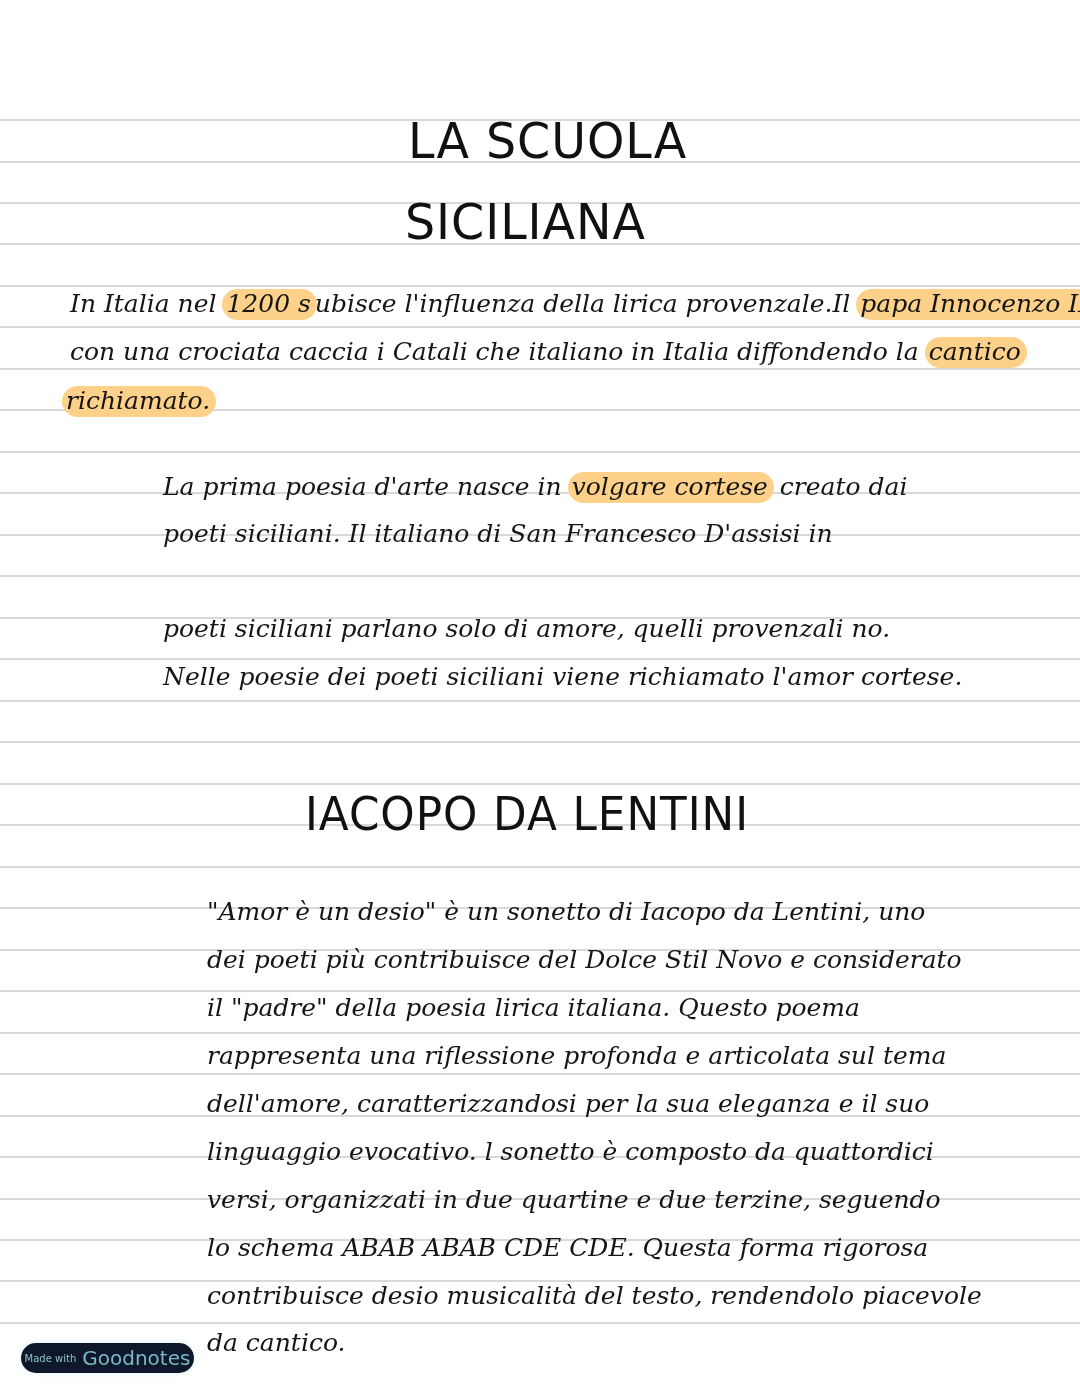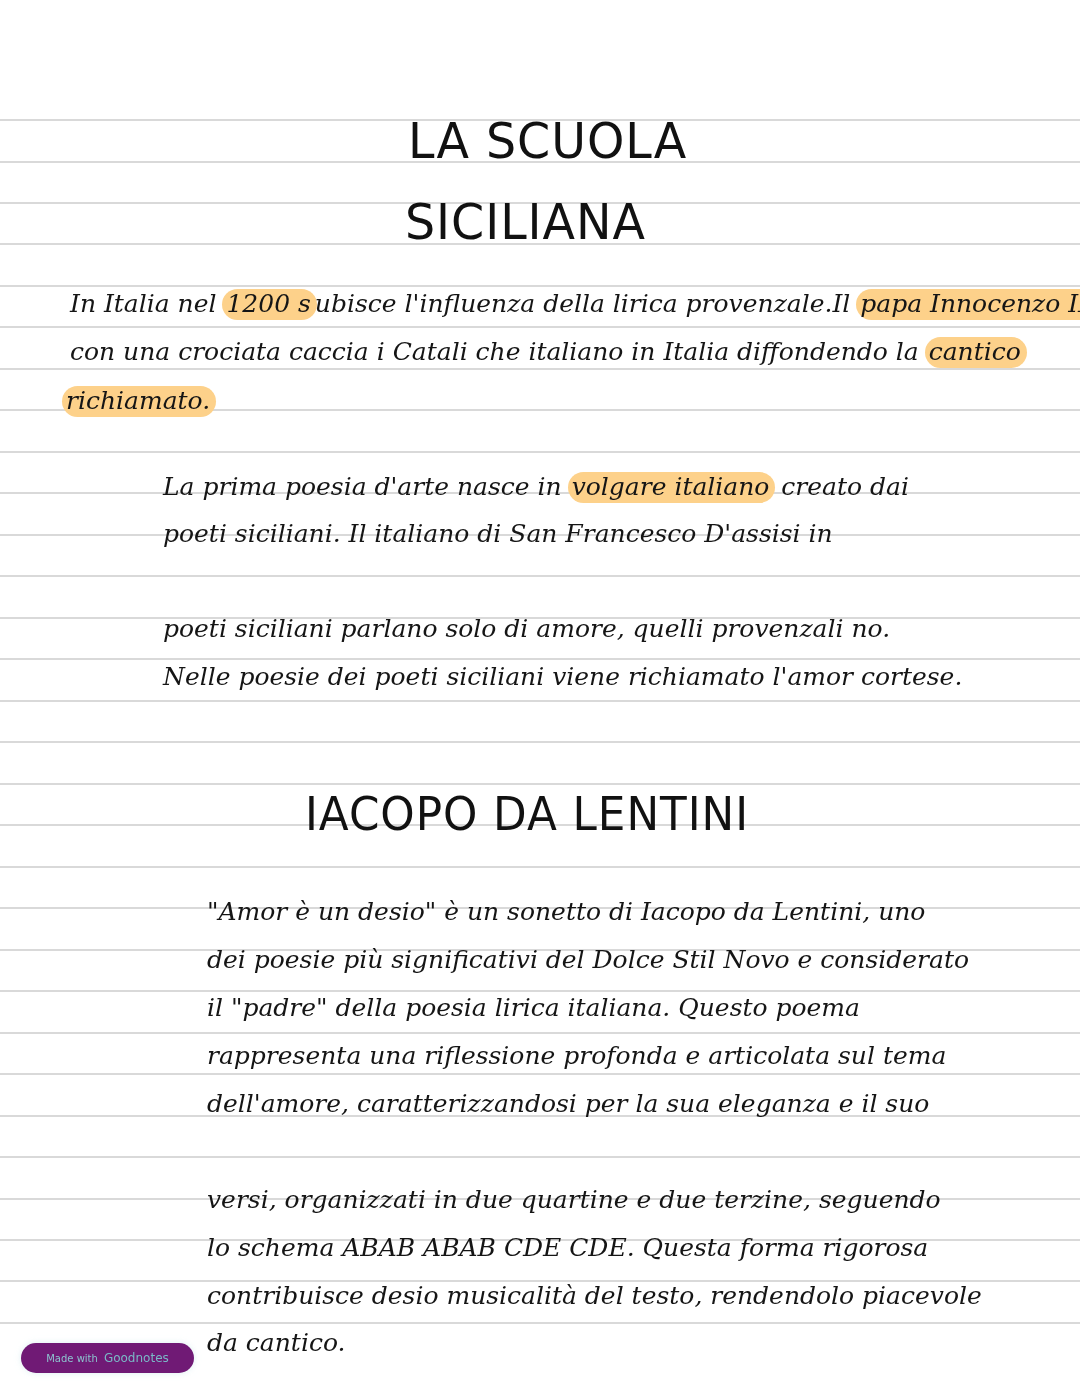--- a/index.html
+++ b/index.html
@@ -62,35 +62,35 @@
       padding: 0 6px 2px 4px;
       margin: 0 -2px;
     }
     .badge {
       position: absolute;
       left: 21px;
       top: 1343px;
       width: 173px;
       height: 30px;
       border-radius: 15px;
-      background: #701a75;
+      background: #0f172a;
       display: flex;
       align-items: center;
       justify-content: center;
       gap: 6px;
       box-shadow: 0 0 6px rgba(200,230,235,0.6);
     }
     .badge-small {
       font-family: "DejaVu Sans", sans-serif;
       font-size: 10px;
       color: #8cc3cf;
     }
     .badge-big {
       font-family: "DejaVu Sans", sans-serif;
-      font-size: 12px;
+      font-size: 20px;
       color: #7ab8c7;
     }
   </style>
 </head>
 <body>
 
 <div class="page">
 
   <div class="rules" id="rules">
       <div class="rule" style="top: 119px;"></div>
@@ -135,41 +135,42 @@
     <div class="line" style="top:337px; left:0;">
       <span>con una crociata caccia i Catali che italiano in Italia diffondendo la </span><span class="hl">cantico</span>
     </div>
     <div class="line" style="top:386px; left:-6px;">
       <span class="hl">richiamato.</span>
     </div>
   </div>
 
   <div class="para" style="left:163px; top:0; width:900px; height:720px;">
     <div class="line" style="top:472px;">
-      <span>La prima poesia d'arte nasce in </span><span class="hl">volgare italiano</span><span> creato dai</span>
+      <span>La prima poesia d'arte nasce in </span><span class="hl">volgare cortese</span><span> creato dai</span>
     </div>
     <div class="line" style="top:519px;">
       <span>poeti siciliani. Il italiano di San Francesco D'assisi in</span>
     </div>
     <div class="line" style="top:614px;">
       <span>poeti siciliani parlano solo di amore, quelli provenzali no.</span>
     </div>
     <div class="line" style="top:662px;">
       <span>Nelle poesie dei poeti siciliani viene richiamato l'amor cortese.</span>
     </div>
   </div>
 
   <div class="heading" style="left:305px; top:786px; font-size:47px; transform: scaleX(0.93);">IACOPO DA LENTINI</div>
 
   <div class="para" style="left:207px; top:0; width:860px; height:1395px;">
     <div class="line" style="top:897px;">"Amor è un desio" è un sonetto di Iacopo da Lentini, uno</div>
-    <div class="line" style="top:945px;">dei poesie più significativi del Dolce Stil Novo e considerato</div>
+    <div class="line" style="top:945px;">dei poeti più contribuisce del Dolce Stil Novo e considerato</div>
     <div class="line" style="top:993px;">il "padre" della poesia lirica italiana. Questo poema</div>
     <div class="line" style="top:1041px;">rappresenta una riflessione profonda e articolata sul tema</div>
     <div class="line" style="top:1089px;">dell'amore, caratterizzandosi per la sua eleganza e il suo</div>
+    <div class="line" style="top:1137px;">linguaggio evocativo. l sonetto è composto da quattordici</div>
     <div class="line" style="top:1185px;text-align:right;">versi, organizzati in due quartine e due terzine, seguendo</div>
     <div class="line" style="top:1233px;">lo schema ABAB ABAB CDE CDE. Questa forma rigorosa</div>
     <div class="line" style="top:1281px;">contribuisce desio musicalità del testo, rendendolo piacevole</div>
     <div class="line" style="top:1328px;">da cantico.</div>
   </div>
 
   <div class="badge">
     <span class="badge-small">Made with</span>
     <span class="badge-big">Goodnotes</span>
   </div>

